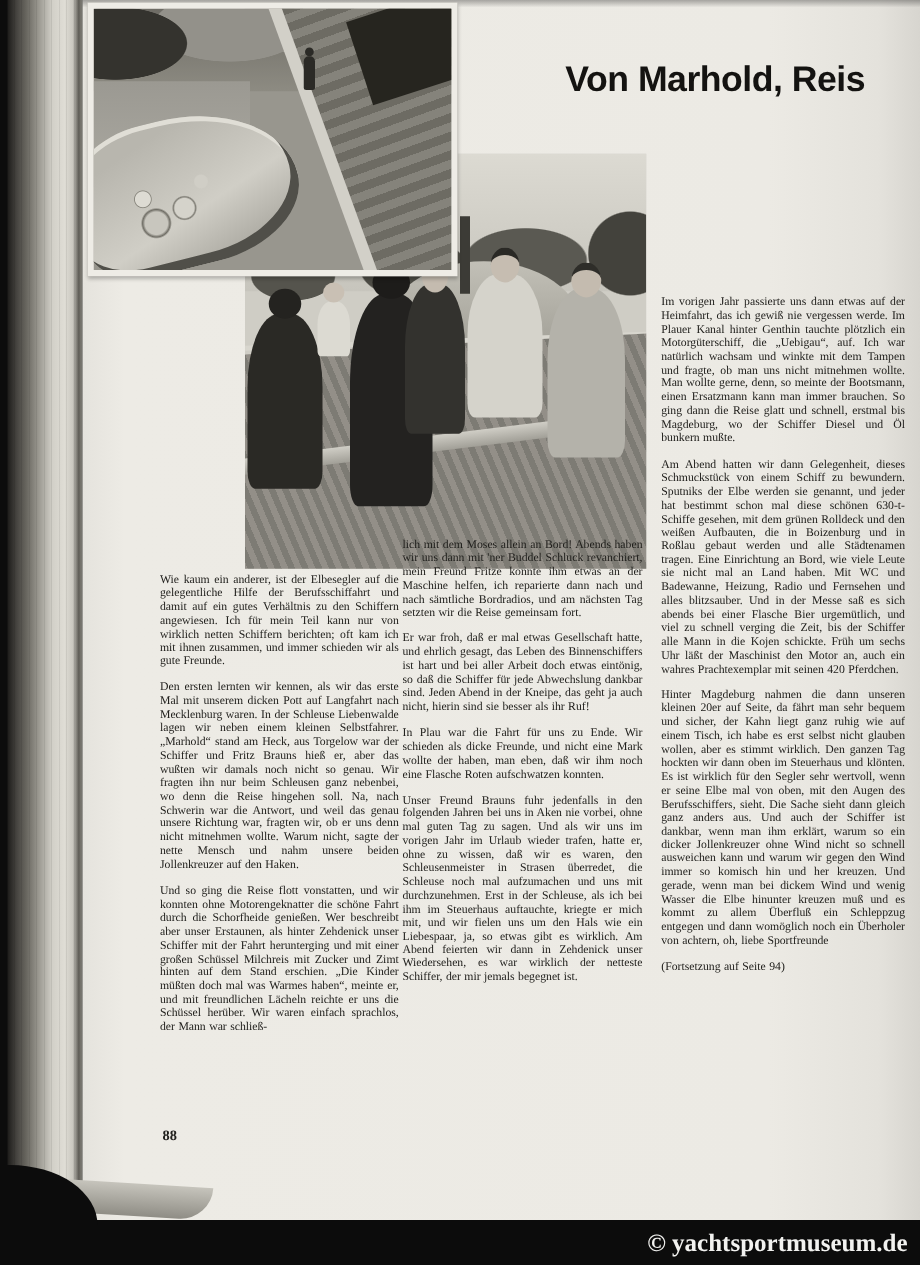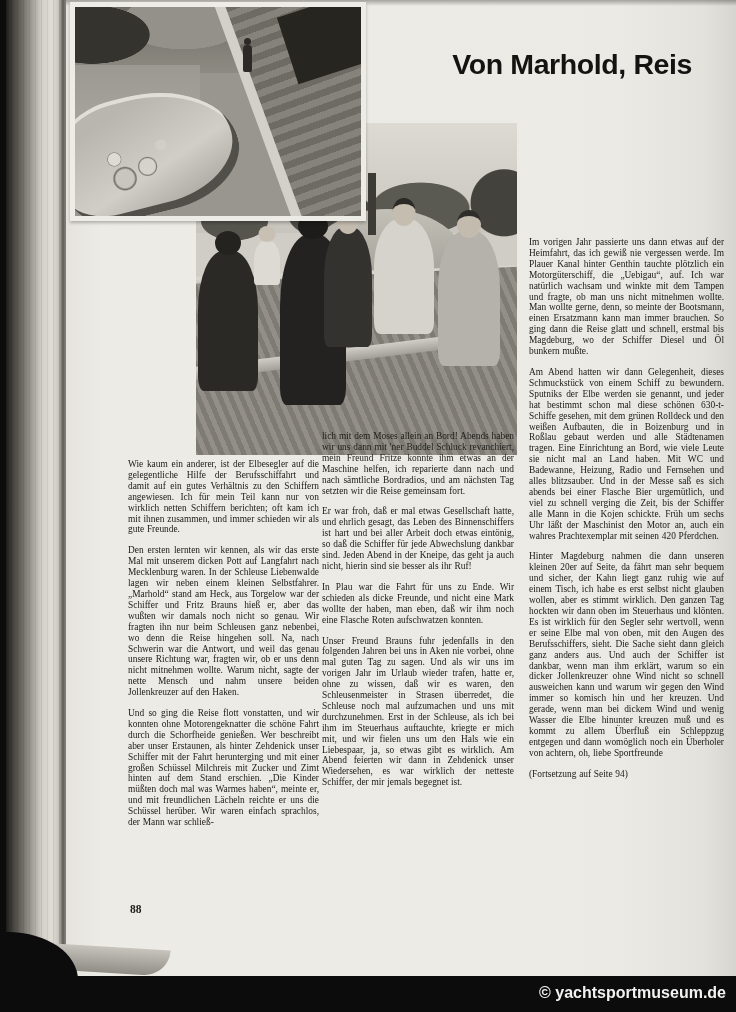--- a/index.html
+++ b/index.html
@@ -47,21 +47,21 @@
   #col1 { left:128px; top:459px; width:191px; }
   #col2 { left:322px; top:431px; width:192px; }
   #col3 { left:529px; top:237px; width:195px; }
   .continuation { text-align:left; margin-top:6px; }
   .page-number {
     position:absolute; left:117px; top:903px; font-size:11.5px; font-weight:700; color:#21201d;margin-left:13px;
   }
   
   .watermark {
     position:absolute; right:10px; top:984px; color:#f2f2f0;
-    font-family:Liberation Sans, sans-serif; font-weight:700; font-size:16px;
+    font-family:Liberation Serif, serif; font-weight:700; font-size:20px;
   }
   
   #photo2 {
     position:absolute; left:196px; top:123px; width:321px; height:332px;
     overflow:hidden; background:#cfcdc5;
   }
   .p2-sky { position:absolute; left:0; top:0; width:100%; height:110px;
     background:linear-gradient(180deg,#dcdad2,#c7c5bd); }
   .p2-trees { position:absolute; left:0; top:42px; width:100%; height:90px;
     background:

